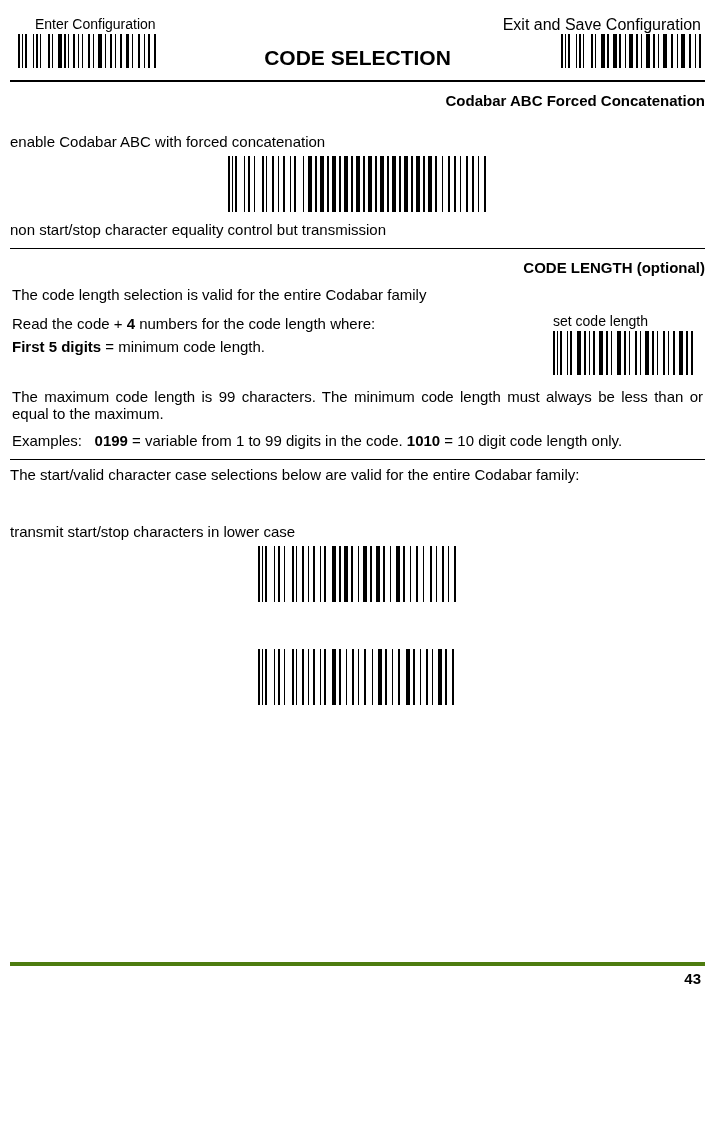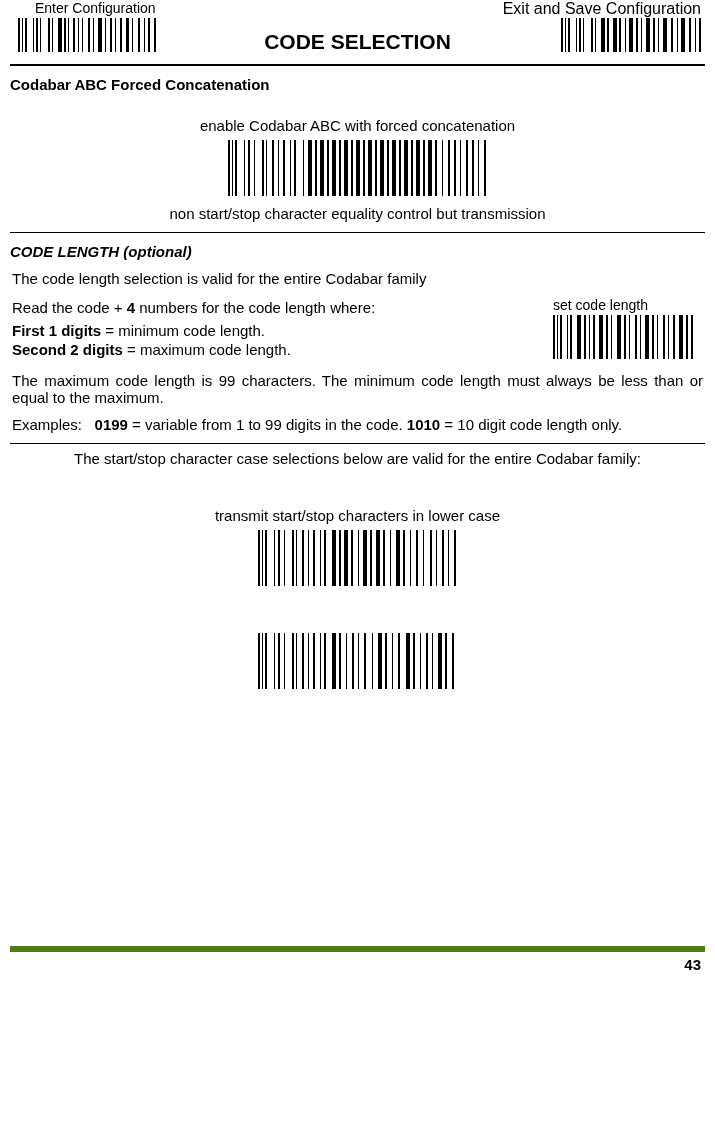--- a/index.html
+++ b/index.html
@@ -6,21 +6,21 @@
   body {
     margin: 0;
     padding: 0;
     font-family: Arial, Helvetica, sans-serif;
     font-size: 15px;
     color: #000;
     background: #fff;
     width: 715px;
   }
   .page {
-    padding: 0 10px 0 10px;
+    padding: 16px 10px 0 10px;
   }
   .header {
     position: relative;
     height: 56px;
   }
   .header .left-label {
     position: absolute;
     left: 25px;
     top: 0;
     font-size: 14px;
@@ -54,27 +54,27 @@
     border: 0;
     border-top: 2px solid #000;
     margin: 8px 0 6px 0;
   }
   .hr-thin {
     border: 0;
     border-top: 1px solid #000;
     margin: 10px 0 6px 0;
   }
   .sec-title {
+    text-align: right;
+    font-weight: bold;
+    font-size: 15px;
+    margin: 10px 0 24px 0;
+  }
+  .caption {
     text-align: left;
-    font-weight: bold;
-    font-size: 15px;
-    margin: 10px 0 24px 0;
-  }
-  .caption {
-    text-align: center;
     font-size: 15px;
     margin: 6px 0;
   }
   .barcode-row {
     text-align: center;
     margin: 4px 0;
   }
   .barcode {
     display: inline-block;
   }
@@ -94,21 +94,21 @@
   }
   .float-block .right {
     width: 150px;
     text-align: left;
     font-size: 14px;
   }
   .float-block .right svg { margin-top: 2px; }
   .line { margin: 2px 0; }
   .justify { text-align: justify; }
   .footer {
-    border-top: 6px solid #4d7c0f;
+    border-top: 4px solid #4d7c0f;
     margin: 0 10px;
     text-align: right;
     font-weight: bold;
     font-size: 15px;
     padding-top: 4px;
     padding-right: 4px;
   }
   .spacer { height: 250px; }
   .bold { font-weight: bold; }
 </style>
@@ -240,34 +240,31 @@
           <rect x="244" y="0" width="2" height="56"></rect>
         <rect x="250" y="0" width="1" height="56"></rect>
           <rect x="256" y="0" width="2" height="56"></rect>
       </g>
     </svg>
   </div>
   <div class="caption">non start/stop character equality control but transmission</div>
 
   <hr class="hr-thin">
 
-  <div class="sec-title" style="margin-bottom:10px;font-style:italic;">CODE LENGTH (optional)</div>
+  <div class="sec-title" style="margin-bottom:10px;">CODE LENGTH (optional)</div>
 
   <div class="body-text indent-block">The code length selection is valid for the entire Codabar family</div>
 
   <div class="float-block indent-block">
     <div class="left">
       <div class="line">
         <span>Read the code + </span><span class="bold">4</span><span> numbers for the code length where:</span>
       </div>
       <div class="line" style="margin-top:6px;">
-        <span class="bold">First 1 digits</span><span> = minimum code length.</span>
-      </div>
-      <div class="line">
-        <span class="bold">Second 2 digits</span><span> = maximum code length.</span>
+        <span class="bold">First 5 digits</span><span> = minimum code length.</span>
       </div>
     </div>
     <div class="right">
       <div>set code length</div>
       <svg class="barcode" width="140" height="44">
         <g fill="#000">
           <rect x="0" y="0" width="2" height="44"></rect>
             <rect x="4" y="0" width="1" height="44"></rect>
             <rect x="7" y="0" width="2" height="44"></rect>
           <rect x="14" y="0" width="1" height="44"></rect>
@@ -300,21 +297,21 @@
 
   <div class="body-text justify indent-block">The maximum code length is 99 characters. The minimum code length must always be less than or equal to the maximum.</div>
 
   <div class="body-text indent-block">
     <span>Examples:</span>&nbsp;&nbsp;&nbsp;<span class="bold">0199</span><span> = variable from 1 to 99 digits in the code.  </span><span class="bold">1010</span><span> = 10 digit code length only.</span>
   </div>
 
   <hr class="hr-thin">
 
 
-  <div class="caption" style="margin-bottom:40px;">The start/stop character case selections below are valid for the entire Codabar family:</div>
+  <div class="caption" style="margin-bottom:40px;">The start/valid character case selections below are valid for the entire Codabar family:</div>
 
   <div class="caption">transmit start/stop characters in lower case</div>
   <div class="barcode-row" style="margin-bottom:44px;">
     <svg class="barcode" width="200" height="56">
       <g fill="#000">
         <rect x="0" y="0" width="2" height="56"></rect>
           <rect x="4" y="0" width="1" height="56"></rect>
           <rect x="7" y="0" width="2" height="56"></rect>
         <rect x="16" y="0" width="1" height="56"></rect>
           <rect x="20" y="0" width="2" height="56"></rect>

